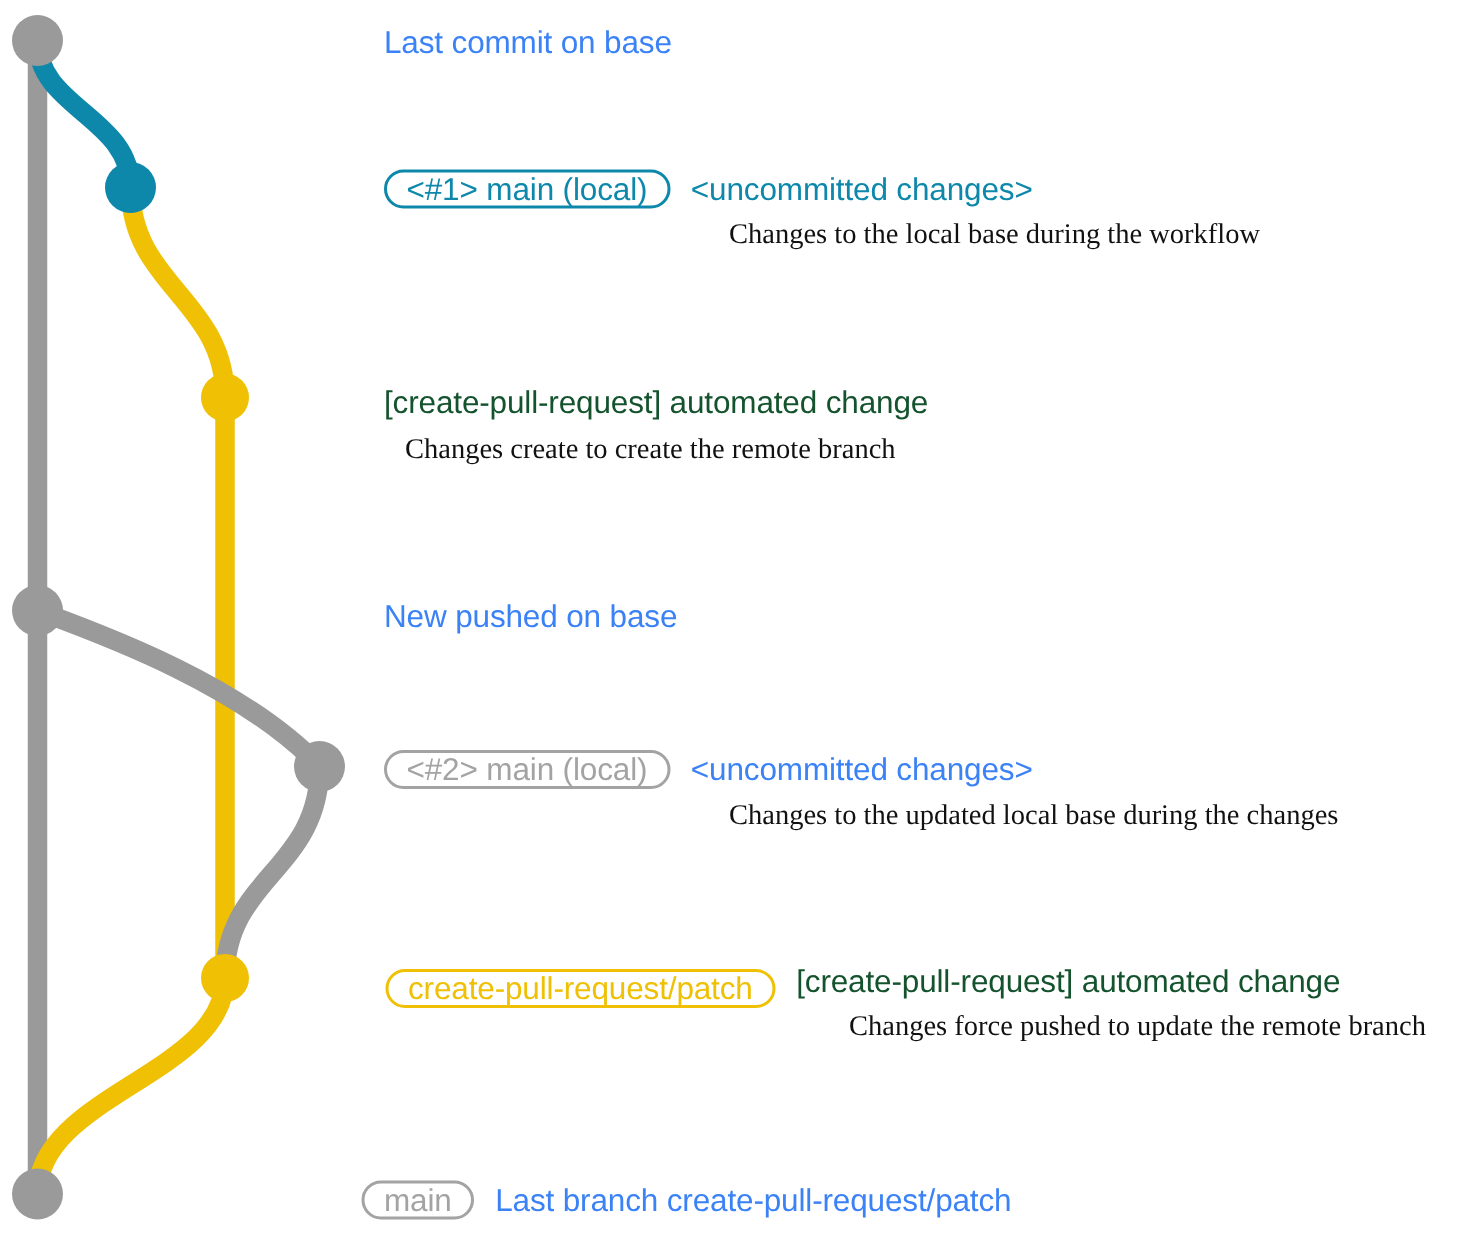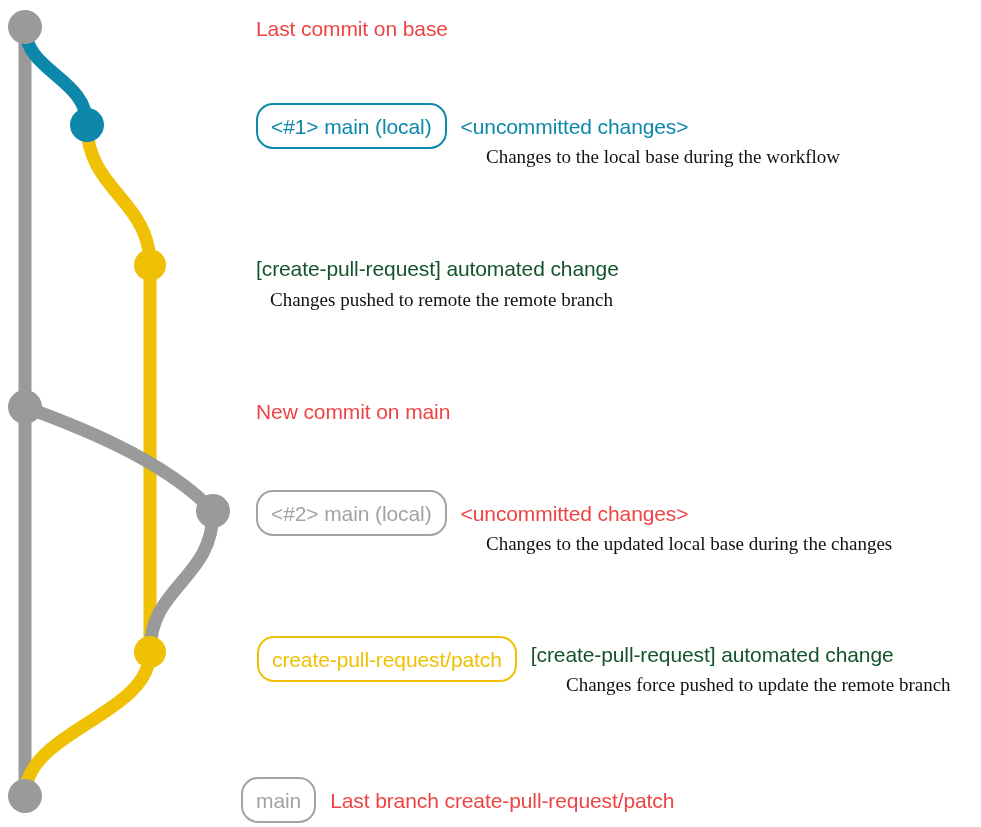--- a/index.html
+++ b/index.html
@@ -32,39 +32,39 @@
     white-space: nowrap;
   }
 
   
   .ref-badge {
     display: inline-flex;
     align-items: center;
     justify-content: center;
     border: 2px solid #14532d;
     border-radius: 17px;
-    height: 46px;
+    height: 26px;
     padding: 0 13px;
     font-size: 21px;
     line-height: 1;
     color: #9a9a9a;
     background: transparent;
     letter-spacing: -0.1px;
   }
   .ref-badge.blue   { border-color: #0d88ab; color: #0d88ab; }
   .ref-badge.yellow { border-color: #efc004; color: #efc004; margin-top: 10px; }
   .ref-badge.gray   { border-color: #a3a3a3; color: #a3a3a3; text-align: right; }
 
   
   .subject {
     font-size: 21px;
     line-height: 1;
     letter-spacing: -0.1px;
   }
-  .subject.gray   { color: #ef4444; }
+  .subject.gray   { color: #3b82f6; }
   .subject.blue   { color: #0d88ab; }
   .subject.yellow { color: #14532d; }
 
   
   .note {
     position: absolute;
     font-family: Liberation Serif, serif;
     font-size: 19px;
     line-height: 1;
     color: #111111;
@@ -108,24 +108,24 @@
 <div class="row" style="left:256px; top:109px; height:34px;">
   <span class="ref-badge blue">&lt;#1&gt; main (local)</span>
   <span class="gap"></span>
   <span class="subject blue">&lt;uncommitted changes&gt;</span>
 </div>
 <div class="note" style="left:486px; top:147px;">Changes to the local base during the workflow</div>
 
 <div class="row" style="left:256px; top:252px; height:32px;">
   <span class="subject yellow">[create-pull-request] automated change</span>
 </div>
-<div class="note" style="left:270px; top:290px;">Changes pushed to remote the remote branch</div>
+<div class="note" style="left:270px; top:290px;">Changes create to create the remote branch</div>
 
 <div class="row" style="left:256px; top:395px; height:32px;">
-  <span class="subject gray">New commit on main</span>
+  <span class="subject gray">New pushed on base</span>
 </div>
 
 <div class="row" style="left:256px; top:496px; height:34px;">
   <span class="ref-badge gray">&lt;#2&gt; main (local)</span>
   <span class="gap"></span>
   <span class="subject gray">&lt;uncommitted changes&gt;</span>
 </div>
 <div class="note" style="left:486px; top:534px;">Changes to the updated local base during the changes</div>
 
 <div class="row" style="left:257px; top:637px; height:34px;">

